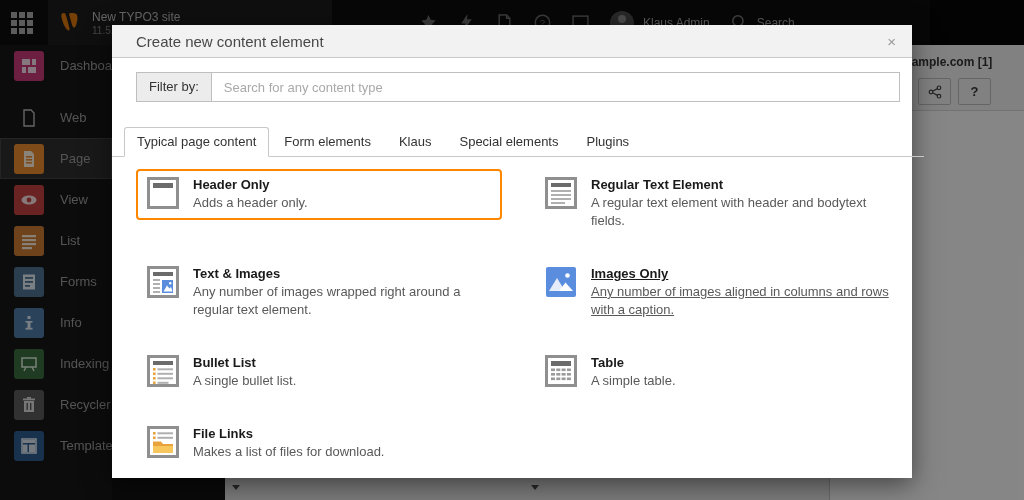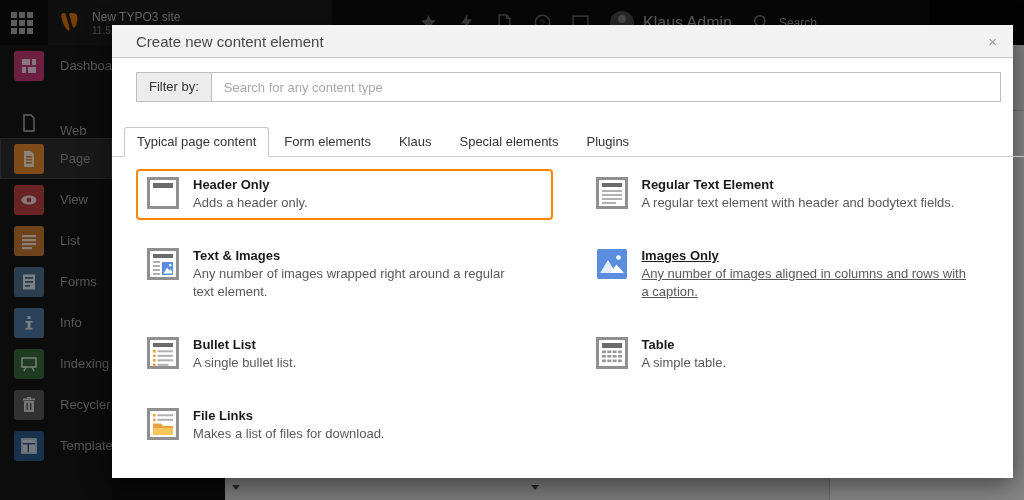--- a/index.html
+++ b/index.html
@@ -13,46 +13,46 @@
   .brand { position:absolute; left:48px; top:0; width:284px; height:45px; background:#1d1d1d;
            display:flex; align-items:center; }
   .brand-logo { width:26px; height:26px; margin:0 8px 0 10px; }
   .brand-name { color:#b9b9b9; font-size:12px; line-height:1.25; }
   .brand-ver { color:#7e7e7e; font-size:10px; }
   .topbar-right { position:absolute; left:420px; top:0; height:45px; display:flex; align-items:center; gap:21px; }
   .tb-icon { width:17px; height:17px; opacity:.85; }
   .avatar { width:24px; height:24px; border-radius:50%; background:#4c4c4c; position:relative; overflow:hidden; }
   .avatar:before { content:""; position:absolute; left:8px; top:4px; width:8px; height:8px; border-radius:50%; background:#8b8b8b; }
   .avatar:after { content:""; position:absolute; left:4px; top:14px; width:16px; height:10px; border-radius:8px 8px 0 0; background:#8b8b8b; }
-  .tb-user { color:#aeaeae; font-size:16px; margin-left:-12px; }
+  .tb-user { color:#aeaeae; font-size:12px; margin-left:-12px; }
   .tb-search-label { color:#a5a5a5; font-size:12px; margin-left:-12px; }
   .topbar-corner { position:absolute; right:0; top:0; width:94px; height:45px; background:#070707; }
 
   .sidebar { position:absolute; left:0; top:45px; width:112px; height:455px; background:#161616; overflow:hidden; }
   .sb-item { position:relative; height:41px; display:flex; align-items:center; padding-left:14px; }
-  .sb-item.section { margin-top:11px;align-items:flex-end; }
+  .sb-item.section { margin-top:11px; }
   .sb-item.active { background:#2e2e2e; box-shadow:inset 0 0 0 1px #424242; }
   .sb-badge { width:30px; height:30px; border-radius:3px; flex:none; display:flex; align-items:center; justify-content:center; }
   .sb-label { color:#9a9a9a; font-size:13px; margin-left:16px; white-space:nowrap; }
 
   .pagetree { position:absolute; left:112px; top:45px; width:113px; height:455px; background:#111; }
   .content-bg { position:absolute; left:225px; top:45px; width:799px; height:455px; background:#f5f5f5; }
   .docheader { position:absolute; left:225px; top:45px; width:799px; height:66px; background:#ececec; border-bottom:1px solid #d0d0d0; }
   .dh-title { position:absolute; left:680px; top:10px; font-size:12px; font-weight:bold; color:#333; }
   .dh-buttons { position:absolute; left:653px; top:33px; display:flex; gap:7px; }
   .dh-btn { width:33px; height:27px; border:1px solid #b9b9b9; border-radius:2px; background:transparent;
             display:flex; align-items:center; justify-content:center; font-size:13px; color:#333; font-weight:bold; }
   .colbar { position:absolute; left:225px; top:474px; width:605px; height:26px; background:#e0e0e0; border-right:1px solid #bdbdbd; }
   .caret { position:absolute; top:11px; width:0; height:0; border-left:4px solid transparent;
            border-right:4px solid transparent; border-top:5px solid #4a4a4a; }
 
   .overlay { position:absolute; inset:0; background:rgba(0,0,0,0.45); }
 
   
-  .modal { position:absolute; left:112px; top:25px; width:901px; height:453px; background:#fff;
+  .modal { position:absolute; left:112px; top:25px; width:800px; height:453px; background:#fff;
            box-shadow:0 6px 24px rgba(0,0,0,.5); }
   .modal-header { height:33px; background:#f2f2f2; border-bottom:1px solid #c8c8c8; position:relative; }
   .modal-title { font-size:15px; color:#484848; line-height:33px; padding-left:24px; }
   .modal-close { position:absolute; right:16px; top:0; line-height:33px; font-size:15px; color:#9a9a9a; cursor:pointer; }
   .modal-body { padding:14px 12px 0 24px; }
   .filter-group { display:flex; height:30px; margin-bottom:24px; }
   .filter-addon { background:#ececec; border:1px solid #bfbfbf; border-right:none; padding:0 12px;
                   font-size:13px; color:#333; line-height:28px; white-space:nowrap; }
   .filter-input { flex:1; border:1px solid #bfbfbf; padding:0 12px; font-size:13px; color:#333;
                   font-family:"Liberation Sans", sans-serif; outline:none; }

